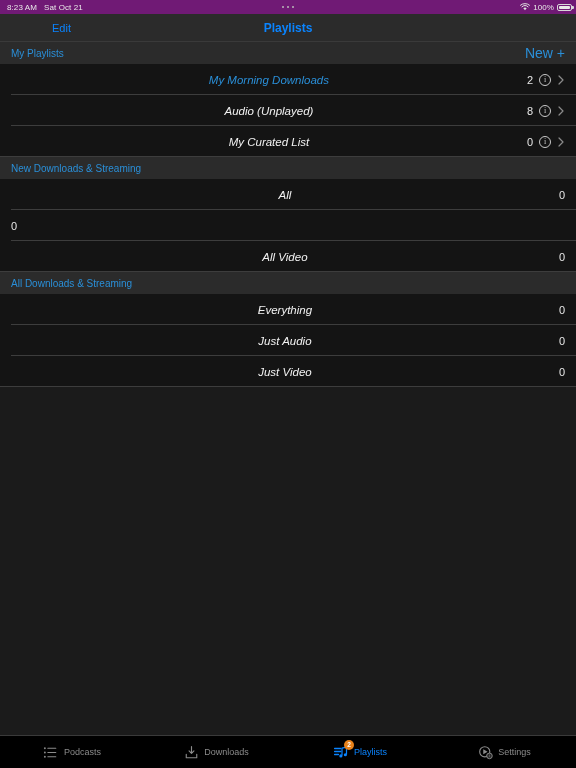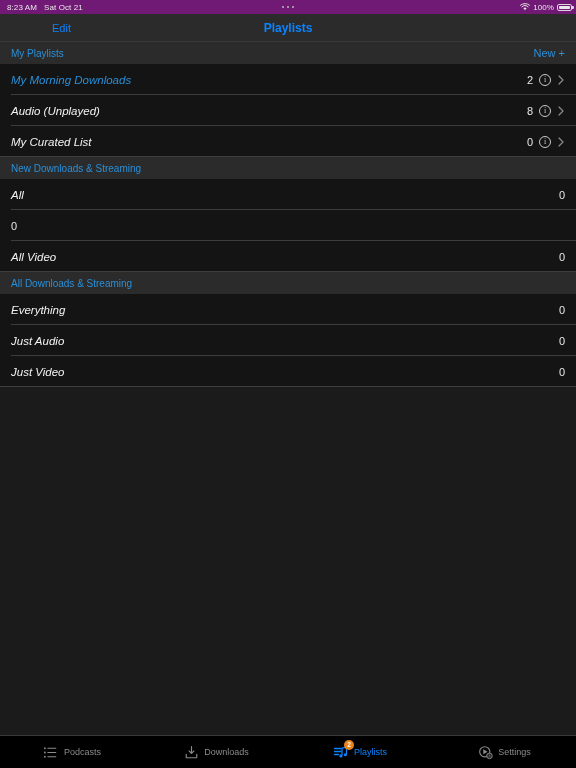--- a/index.html
+++ b/index.html
@@ -64,30 +64,30 @@
   .nav-edit {
     position:absolute; left:12px;
     color:#0a84ff; font-size:11px;margin-left:40px;
   }
   .nav-title {
     position:absolute; left:0; right:0; text-align:center;
     color:#0a84ff; font-size:12px; font-weight:bold;
   }
 
   
-  .content { flex:1 1 auto; background:#1b1b1b; overflow:hidden; }
+  .content { flex:1 1 auto; background:#1b1b1b; overflow:hidden;text-align:center; }
 
   .section-header {
     background:#2b2b2b;
     height:22px;
     display:flex; align-items:center; justify-content:space-between;
     padding:0 11px;
     color:#2a8fd8; font-size:10px;
   }
-  .section-header .sh-action { color:#2a8fd8; font-size:11px; }
+  .section-header .sh-action { color:#2a8fd8; font-size:14px; }
 
   .row {
     position:relative;
     height:31px;
     background:#141414;
     display:flex; align-items:center;
     padding:0 11px;
   }
   .row .sep {
     position:absolute; left:11px; right:0; bottom:0;

